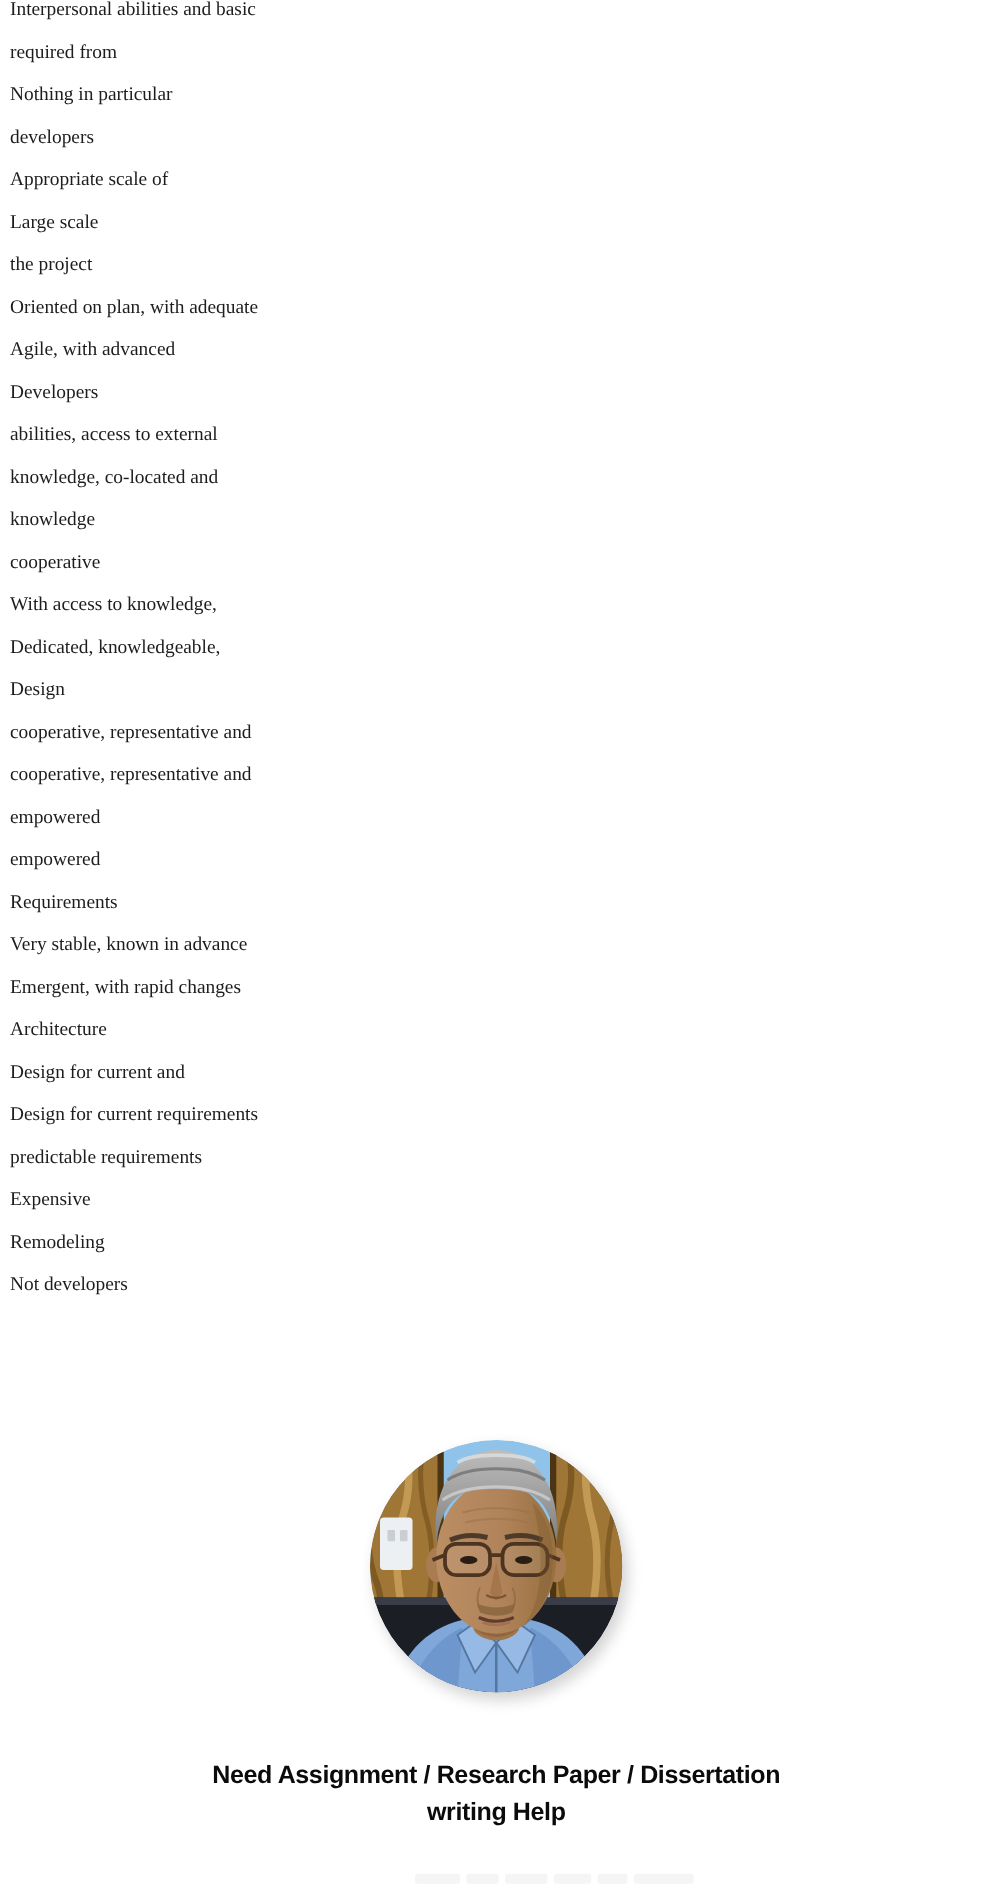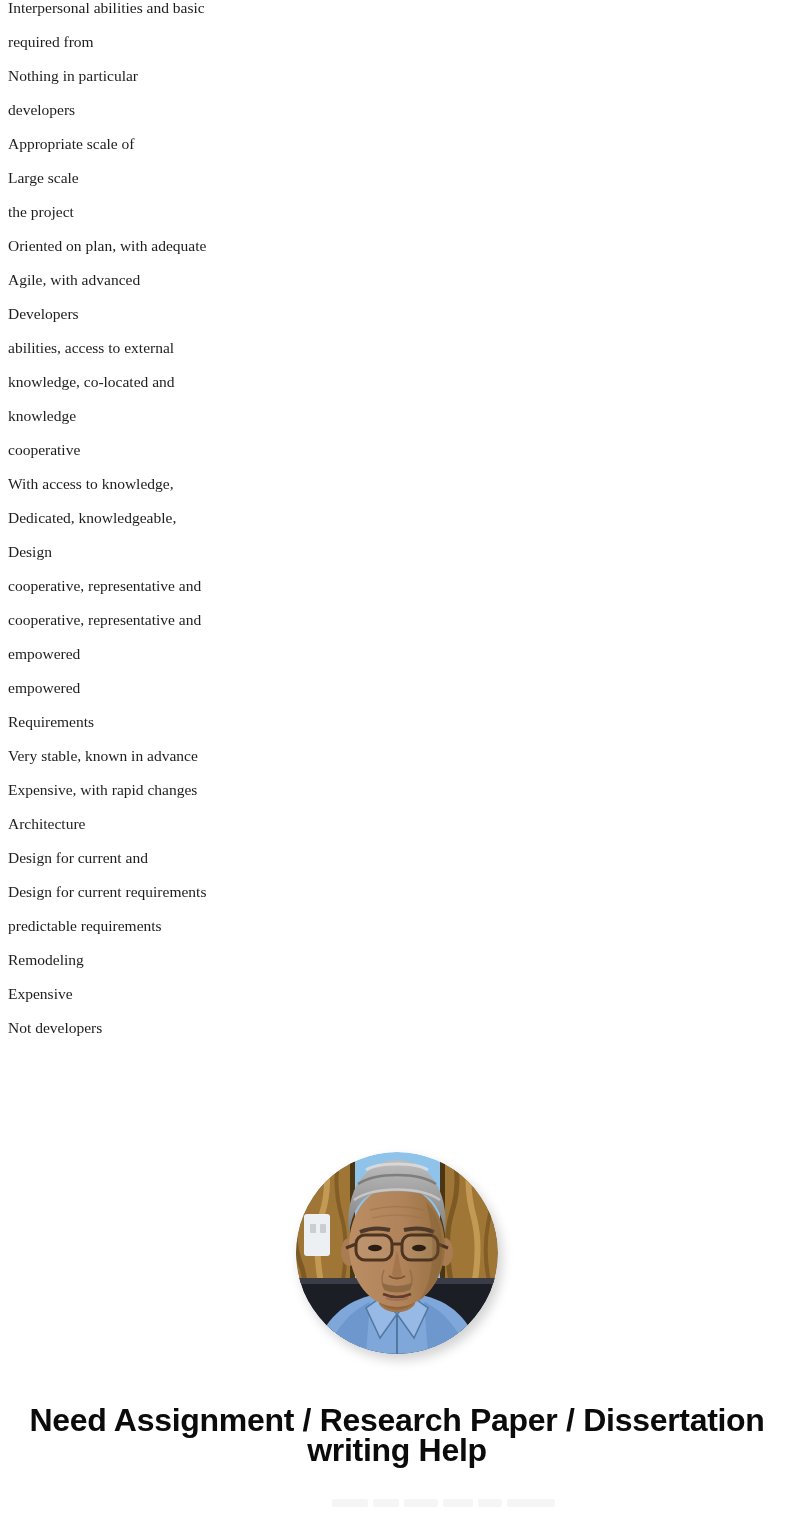--- a/index.html
+++ b/index.html
@@ -38,21 +38,21 @@
   }
   .avatar-wrap svg { display: block; }
   .footer {
     position: absolute;
     left: 0;
     top: 1405px;
     width: 794px;
     text-align: center;
     font-family: "Liberation Sans", sans-serif;
     font-weight: bold;
-    font-size: 32px;
+    font-size: 20px;
     line-height: 30px;
     color: #0b0b0b;
     letter-spacing: -0.3px;
   }
   .watermark-row {
     position: absolute;
     left: 332px;
     top: 1499px;
     display: flex;
     gap: 5px;
@@ -83,27 +83,27 @@
   <div class="text-line">cooperative</div>
   <div class="text-line">With access to knowledge,</div>
   <div class="text-line">Dedicated, knowledgeable,</div>
   <div class="text-line">Design</div>
   <div class="text-line">cooperative, representative and</div>
   <div class="text-line">cooperative, representative and</div>
   <div class="text-line">empowered</div>
   <div class="text-line">empowered</div>
   <div class="text-line">Requirements</div>
   <div class="text-line">Very stable, known in advance</div>
-  <div class="text-line">Expensive, with rapid changes</div>
+  <div class="text-line">Emergent, with rapid changes</div>
   <div class="text-line">Architecture</div>
   <div class="text-line">Design for current and</div>
   <div class="text-line">Design for current requirements</div>
   <div class="text-line">predictable requirements</div>
+  <div class="text-line">Expensive</div>
   <div class="text-line">Remodeling</div>
-  <div class="text-line">Expensive</div>
   <div class="text-line">Not developers</div>
 </div>
 
 <div class="avatar-wrap">
   <svg width="202" height="202" viewBox="0 0 202 202" xmlns="http://www.w3.org/2000/svg">
     <defs>
       <clipPath id="circleClip">
           <circle cx="101" cy="101" r="101"></circle>
         </clipPath>
       <linearGradient id="hairGrad" x1="0" y1="0" x2="0" y2="1">

